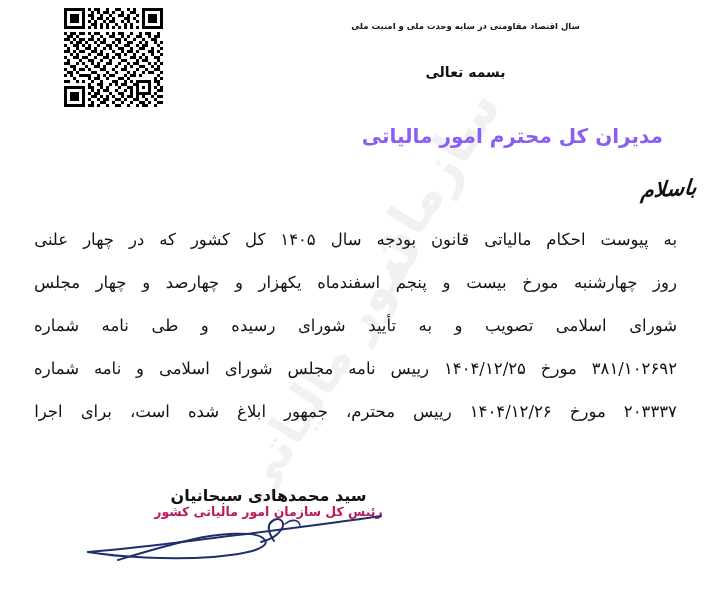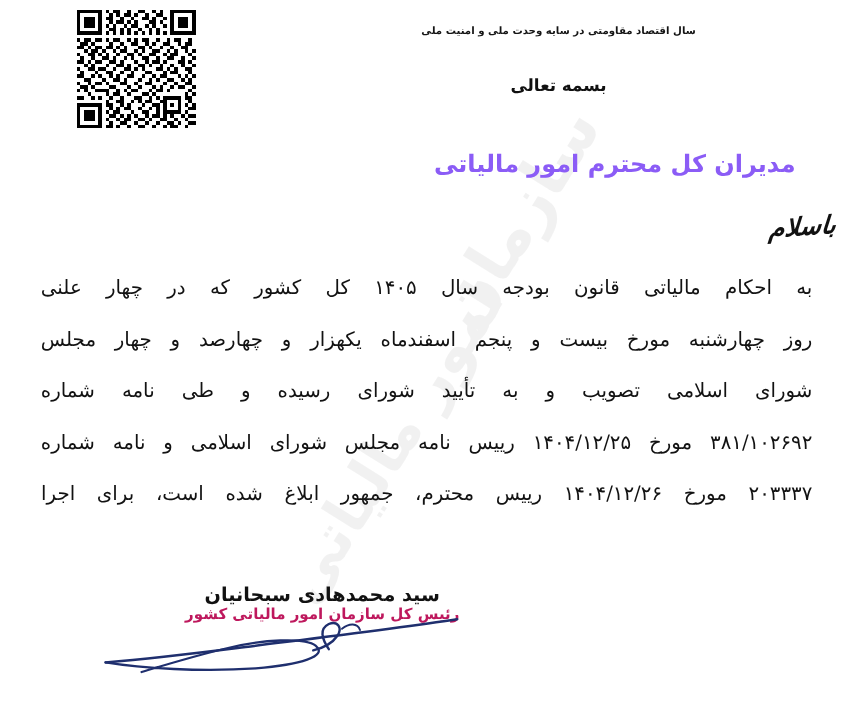--- a/index.html
+++ b/index.html
@@ -546,20 +546,21 @@
     <span>بسمه تعالی</span>
   </div>
 
   <div id="addressee">مدیران کل محترم امور مالیاتی</div>
 
   <div id="salutation">باسلام</div>
 
   <div id="body-text">
     <div class="line j first">
         <span class="w">به</span>
+        <span class="w">پیوست</span>
         <span class="w">احکام</span>
         <span class="w">مالیاتی</span>
         <span class="w">قانون</span>
         <span class="w">بودجه</span>
         <span class="w">سال</span>
         <span class="w">۱۴۰۵</span>
         <span class="w">کل</span>
         <span class="w">کشور</span>
         <span class="w">که</span>
         <span class="w">در</span>

